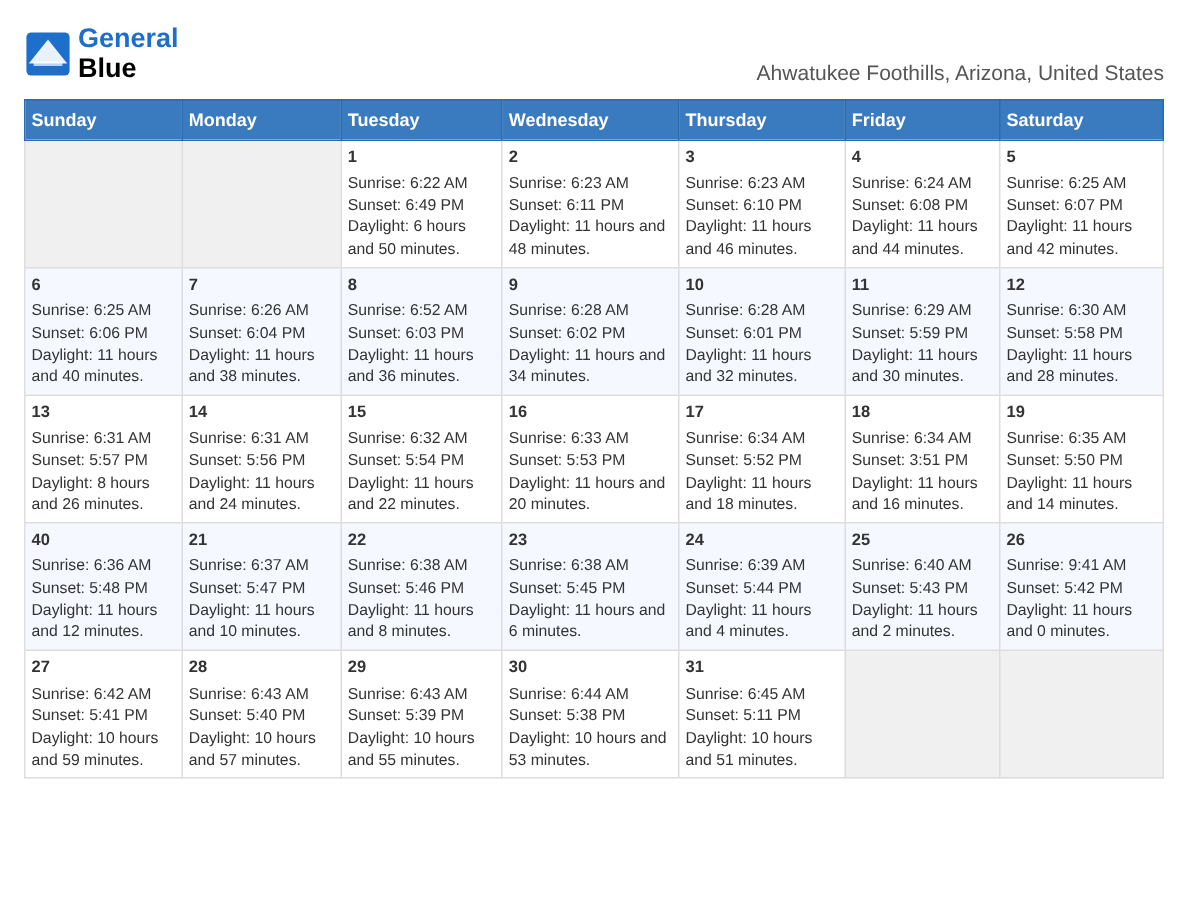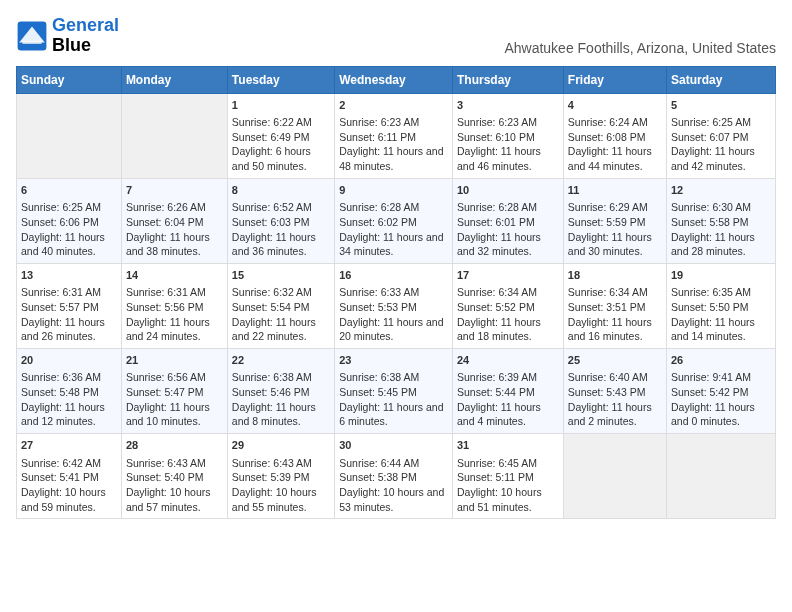--- a/index.html
+++ b/index.html
@@ -197,21 +197,21 @@
           <div>Sunrise: 6:30 AM</div>
           <div>Sunset: 5:58 PM</div>
           <div>Daylight: 11 hours and 28 minutes.</div>
         </td>
       </tr>
       <tr>
         <td>
           <span class="day-number">13</span>
           <div>Sunrise: 6:31 AM</div>
           <div>Sunset: 5:57 PM</div>
-          <div>Daylight: 11 hours and 26 minutes.</div>
+          <div>Daylight: 8 hours and 26 minutes.</div>
         </td>
         <td>
           <span class="day-number">14</span>
           <div>Sunrise: 6:31 AM</div>
           <div>Sunset: 5:56 PM</div>
           <div>Daylight: 11 hours and 24 minutes.</div>
         </td>
         <td>
           <span class="day-number">15</span>
           <div>Sunrise: 6:32 AM</div>
@@ -238,28 +238,28 @@
         </td>
         <td>
           <span class="day-number">19</span>
           <div>Sunrise: 6:35 AM</div>
           <div>Sunset: 5:50 PM</div>
           <div>Daylight: 11 hours and 14 minutes.</div>
         </td>
       </tr>
       <tr>
         <td>
-          <span class="day-number">20</span>
+          <span class="day-number">40</span>
           <div>Sunrise: 6:36 AM</div>
           <div>Sunset: 5:48 PM</div>
           <div>Daylight: 11 hours and 12 minutes.</div>
         </td>
         <td>
           <span class="day-number">21</span>
-          <div>Sunrise: 6:56 AM</div>
+          <div>Sunrise: 6:37 AM</div>
           <div>Sunset: 5:47 PM</div>
           <div>Daylight: 11 hours and 10 minutes.</div>
         </td>
         <td>
           <span class="day-number">22</span>
           <div>Sunrise: 6:38 AM</div>
           <div>Sunset: 5:46 PM</div>
           <div>Daylight: 11 hours and 8 minutes.</div>
         </td>
         <td>

